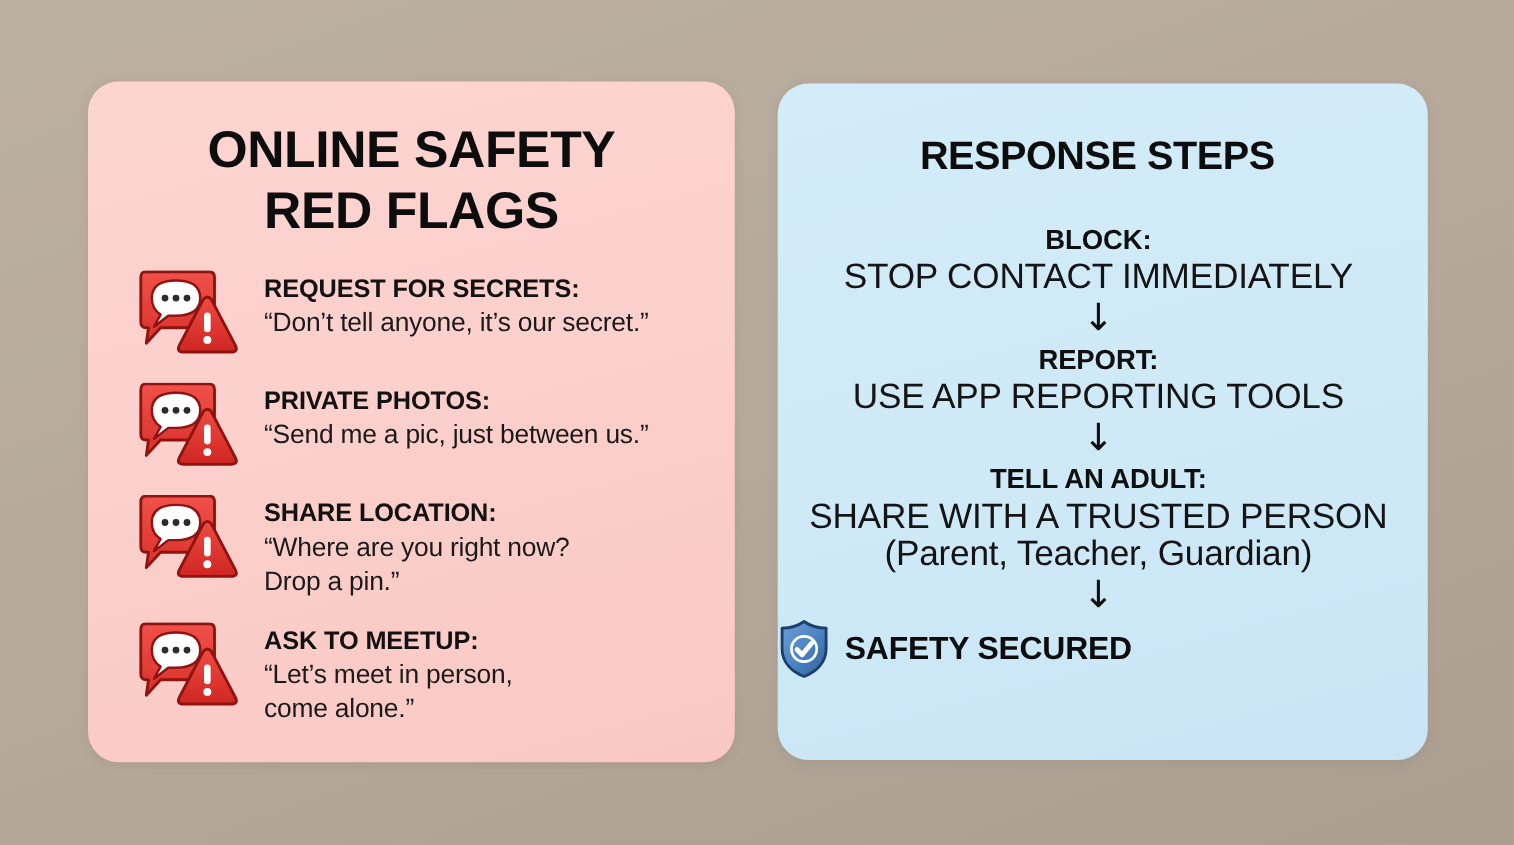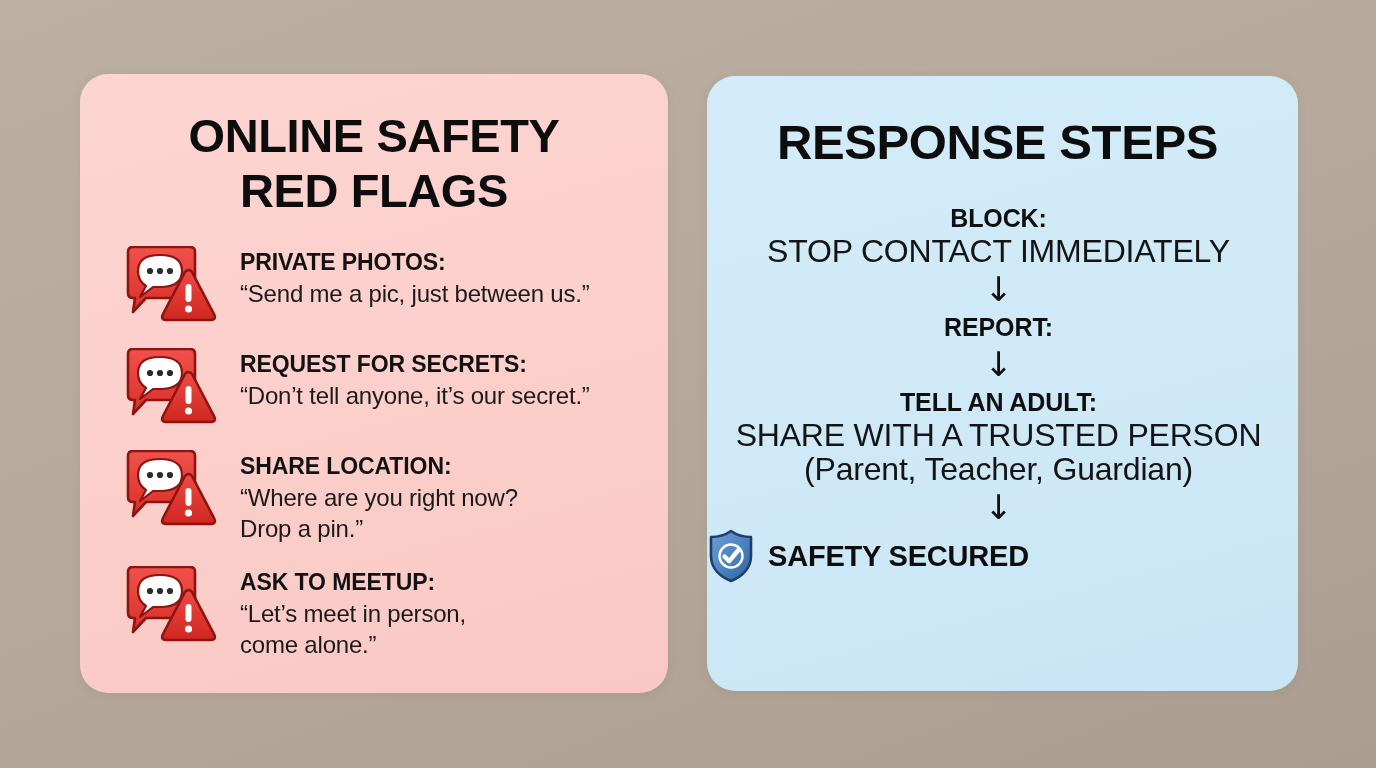--- a/index.html
+++ b/index.html
@@ -101,21 +101,21 @@
 
   
   .response-title {
     position: absolute;
     left: 0;
     right: 0;
     top: 38px;
     text-align: center;
     color: #0d0d0d;
     font-weight: bold;
-    font-size: 49px;
+    font-size: 36px;
     line-height: 56px;
     letter-spacing: -0.4px;
     padding-right: 10px;
     box-sizing: border-box;
   }
   .steps {
     position: absolute;
     left: 0;
     right: 0;
     top: 126px;
@@ -166,41 +166,20 @@
 <div class="canvas">
 
   <div class="card card-redflags">
 
     <div class="redflags-title">
       <span>ONLINE SAFETY</span>
       <span class="line2">RED FLAGS</span>
     </div>
 
     <div class="flag-list">
-
-      <div class="flag-item">
-        <div class="flag-icon">
-          <svg width="96" height="80" viewBox="0 0 96 80">
-            <path d="M6 6 Q6 1 11 1 L68 1 Q73 1 73 6 L73 47 Q73 52 68 52 L24 52 L11 66 L13 52 L11 52 Q6 52 6 47 Z" fill="url(#bub1)" stroke="#8d1410" stroke-width="2.6" stroke-linejoin="round"></path>
-            <path d="M38 9 Q60 9 60 25 Q60 41 38 41 L31 41 L18 51 L24 40 Q16 35 16 25 Q16 9 38 9 Z" fill="#ffffff" stroke="#8d1410" stroke-width="2.2" stroke-linejoin="round"></path>
-            <circle cx="28" cy="25" r="3.1" fill="#2b2b2b"></circle>
-            <circle cx="38" cy="25" r="3.1" fill="#2b2b2b"></circle>
-            <circle cx="48" cy="25" r="3.1" fill="#2b2b2b"></circle>
-            <path d="M63 26 Q66.5 22 70 26 L92 68 Q95 74 88 74 L45 74 Q38 74 41 68 Z" fill="url(#tri1)" stroke="#8d1410" stroke-width="2.6" stroke-linejoin="round"></path>
-            <rect x="63.5" y="38" width="6" height="18" rx="3" fill="#ffffff"></rect>
-            <circle cx="66.5" cy="63" r="3.6" fill="#ffffff"></circle>
-          </svg>
-        </div>
-        <div class="flag-text">
-          <div class="flag-label">PRIVATE PHOTOS:</div>
-          <div class="flag-quote">
-            <span>“Send me a pic, just between us.”</span>
-          </div>
-        </div>
-      </div>
 
       <div class="flag-item">
         <div class="flag-icon">
           <svg width="96" height="80" viewBox="0 0 96 80">
             <defs>
               <linearGradient id="bub1" x1="0" y1="0" x2="0" y2="1">
                 <stop offset="0%" stop-color="#f0514a"></stop>
                   <stop offset="100%" stop-color="#d9302a"></stop>
               </linearGradient>
               <linearGradient id="tri1" x1="0" y1="0" x2="0" y2="1">
@@ -233,42 +212,63 @@
             <path d="M38 9 Q60 9 60 25 Q60 41 38 41 L31 41 L18 51 L24 40 Q16 35 16 25 Q16 9 38 9 Z" fill="#ffffff" stroke="#8d1410" stroke-width="2.2" stroke-linejoin="round"></path>
             <circle cx="28" cy="25" r="3.1" fill="#2b2b2b"></circle>
             <circle cx="38" cy="25" r="3.1" fill="#2b2b2b"></circle>
             <circle cx="48" cy="25" r="3.1" fill="#2b2b2b"></circle>
             <path d="M63 26 Q66.5 22 70 26 L92 68 Q95 74 88 74 L45 74 Q38 74 41 68 Z" fill="url(#tri1)" stroke="#8d1410" stroke-width="2.6" stroke-linejoin="round"></path>
             <rect x="63.5" y="38" width="6" height="18" rx="3" fill="#ffffff"></rect>
             <circle cx="66.5" cy="63" r="3.6" fill="#ffffff"></circle>
           </svg>
         </div>
         <div class="flag-text">
-          <div class="flag-label">SHARE LOCATION:</div>
+          <div class="flag-label">PRIVATE PHOTOS:</div>
           <div class="flag-quote">
-            <span>“Where are you right now?</span>
-            <span class="q2">Drop a pin.”</span>
+            <span>“Send me a pic, just between us.”</span>
           </div>
         </div>
       </div>
 
       <div class="flag-item">
         <div class="flag-icon">
           <svg width="96" height="80" viewBox="0 0 96 80">
             <path d="M6 6 Q6 1 11 1 L68 1 Q73 1 73 6 L73 47 Q73 52 68 52 L24 52 L11 66 L13 52 L11 52 Q6 52 6 47 Z" fill="url(#bub1)" stroke="#8d1410" stroke-width="2.6" stroke-linejoin="round"></path>
             <path d="M38 9 Q60 9 60 25 Q60 41 38 41 L31 41 L18 51 L24 40 Q16 35 16 25 Q16 9 38 9 Z" fill="#ffffff" stroke="#8d1410" stroke-width="2.2" stroke-linejoin="round"></path>
             <circle cx="28" cy="25" r="3.1" fill="#2b2b2b"></circle>
             <circle cx="38" cy="25" r="3.1" fill="#2b2b2b"></circle>
             <circle cx="48" cy="25" r="3.1" fill="#2b2b2b"></circle>
             <path d="M63 26 Q66.5 22 70 26 L92 68 Q95 74 88 74 L45 74 Q38 74 41 68 Z" fill="url(#tri1)" stroke="#8d1410" stroke-width="2.6" stroke-linejoin="round"></path>
             <rect x="63.5" y="38" width="6" height="18" rx="3" fill="#ffffff"></rect>
             <circle cx="66.5" cy="63" r="3.6" fill="#ffffff"></circle>
           </svg>
         </div>
         <div class="flag-text">
+          <div class="flag-label">SHARE LOCATION:</div>
+          <div class="flag-quote">
+            <span>“Where are you right now?</span>
+            <span class="q2">Drop a pin.”</span>
+          </div>
+        </div>
+      </div>
+
+      <div class="flag-item">
+        <div class="flag-icon">
+          <svg width="96" height="80" viewBox="0 0 96 80">
+            <path d="M6 6 Q6 1 11 1 L68 1 Q73 1 73 6 L73 47 Q73 52 68 52 L24 52 L11 66 L13 52 L11 52 Q6 52 6 47 Z" fill="url(#bub1)" stroke="#8d1410" stroke-width="2.6" stroke-linejoin="round"></path>
+            <path d="M38 9 Q60 9 60 25 Q60 41 38 41 L31 41 L18 51 L24 40 Q16 35 16 25 Q16 9 38 9 Z" fill="#ffffff" stroke="#8d1410" stroke-width="2.2" stroke-linejoin="round"></path>
+            <circle cx="28" cy="25" r="3.1" fill="#2b2b2b"></circle>
+            <circle cx="38" cy="25" r="3.1" fill="#2b2b2b"></circle>
+            <circle cx="48" cy="25" r="3.1" fill="#2b2b2b"></circle>
+            <path d="M63 26 Q66.5 22 70 26 L92 68 Q95 74 88 74 L45 74 Q38 74 41 68 Z" fill="url(#tri1)" stroke="#8d1410" stroke-width="2.6" stroke-linejoin="round"></path>
+            <rect x="63.5" y="38" width="6" height="18" rx="3" fill="#ffffff"></rect>
+            <circle cx="66.5" cy="63" r="3.6" fill="#ffffff"></circle>
+          </svg>
+        </div>
+        <div class="flag-text">
           <div class="flag-label">ASK TO MEETUP:</div>
           <div class="flag-quote">
             <span>“Let’s meet in person,</span>
             <span class="q2">come alone.”</span>
           </div>
         </div>
       </div>
 
     </div>
   </div>
@@ -281,20 +281,21 @@
 
       <div>
         <div class="step-head">BLOCK:</div>
         <div class="step-body">STOP CONTACT IMMEDIATELY</div>
       </div>
 
       <div class="arrow">↓</div>
 
       <div>
         <div class="step-head">REPORT:</div>
+        <div class="step-body">USE APP REPORTING TOOLS</div>
       </div>
 
       <div class="arrow">↓</div>
 
       <div>
         <div class="step-head">TELL AN ADULT:</div>
         <div class="step-body">
           <span>SHARE WITH A TRUSTED PERSON</span>
           <span class="sub">(Parent, Teacher, Guardian)</span>
         </div>

